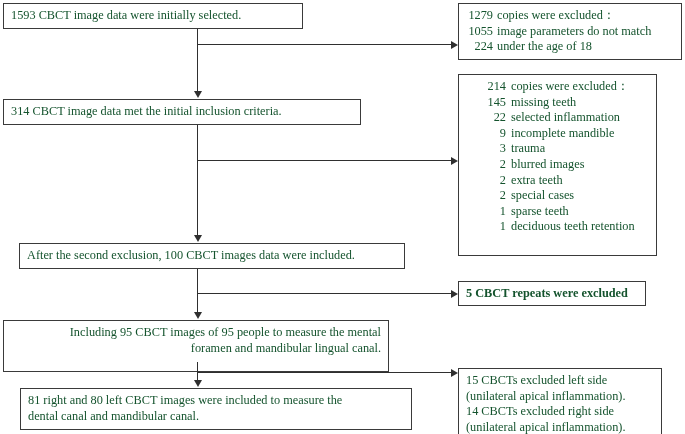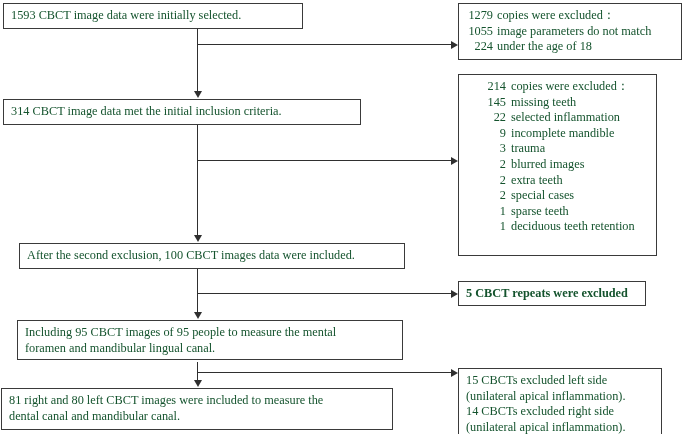--- a/index.html
+++ b/index.html
@@ -81,26 +81,26 @@
   </div>
 
   <div class="box" style="left:3px; top:99px; width:358px; height:26px;">
     <div class="ln">314 CBCT image data met the initial inclusion criteria.</div>
   </div>
 
   <div class="box" style="left:3px; top:243px; width:386px; height:26px;margin-left:16px;">
     <div class="ln">After the second exclusion, 100 CBCT images data were included.</div>
   </div>
 
-  <div class="box" style="left:17px; top:320px; width:386px; height:40px;">
+  <div class="box" style="left:3px; top:320px; width:386px; height:52px;text-align:right;">
     <div class="ln">Including 95 CBCT images of 95 people to measure the mental</div>
     <div class="ln">foramen and mandibular lingual canal.</div>
   </div>
 
-  <div class="box" style="left:1px; top:388px; width:392px; height:42px;">
+  <div class="box" style="left:20px; top:388px; width:392px; height:42px;">
     <div class="ln">81 right and 80 left CBCT images were included to measure the</div>
     <div class="ln">dental canal and mandibular canal.</div>
   </div>
 
   <div class="box" style="left:458px; top:3px; width:224px; height:57px;">
     <div class="listrow">
       <span class="num">1279</span>
       <span class="lbl tight">copies were excluded：</span>
     </div>
     <div class="listrow">

